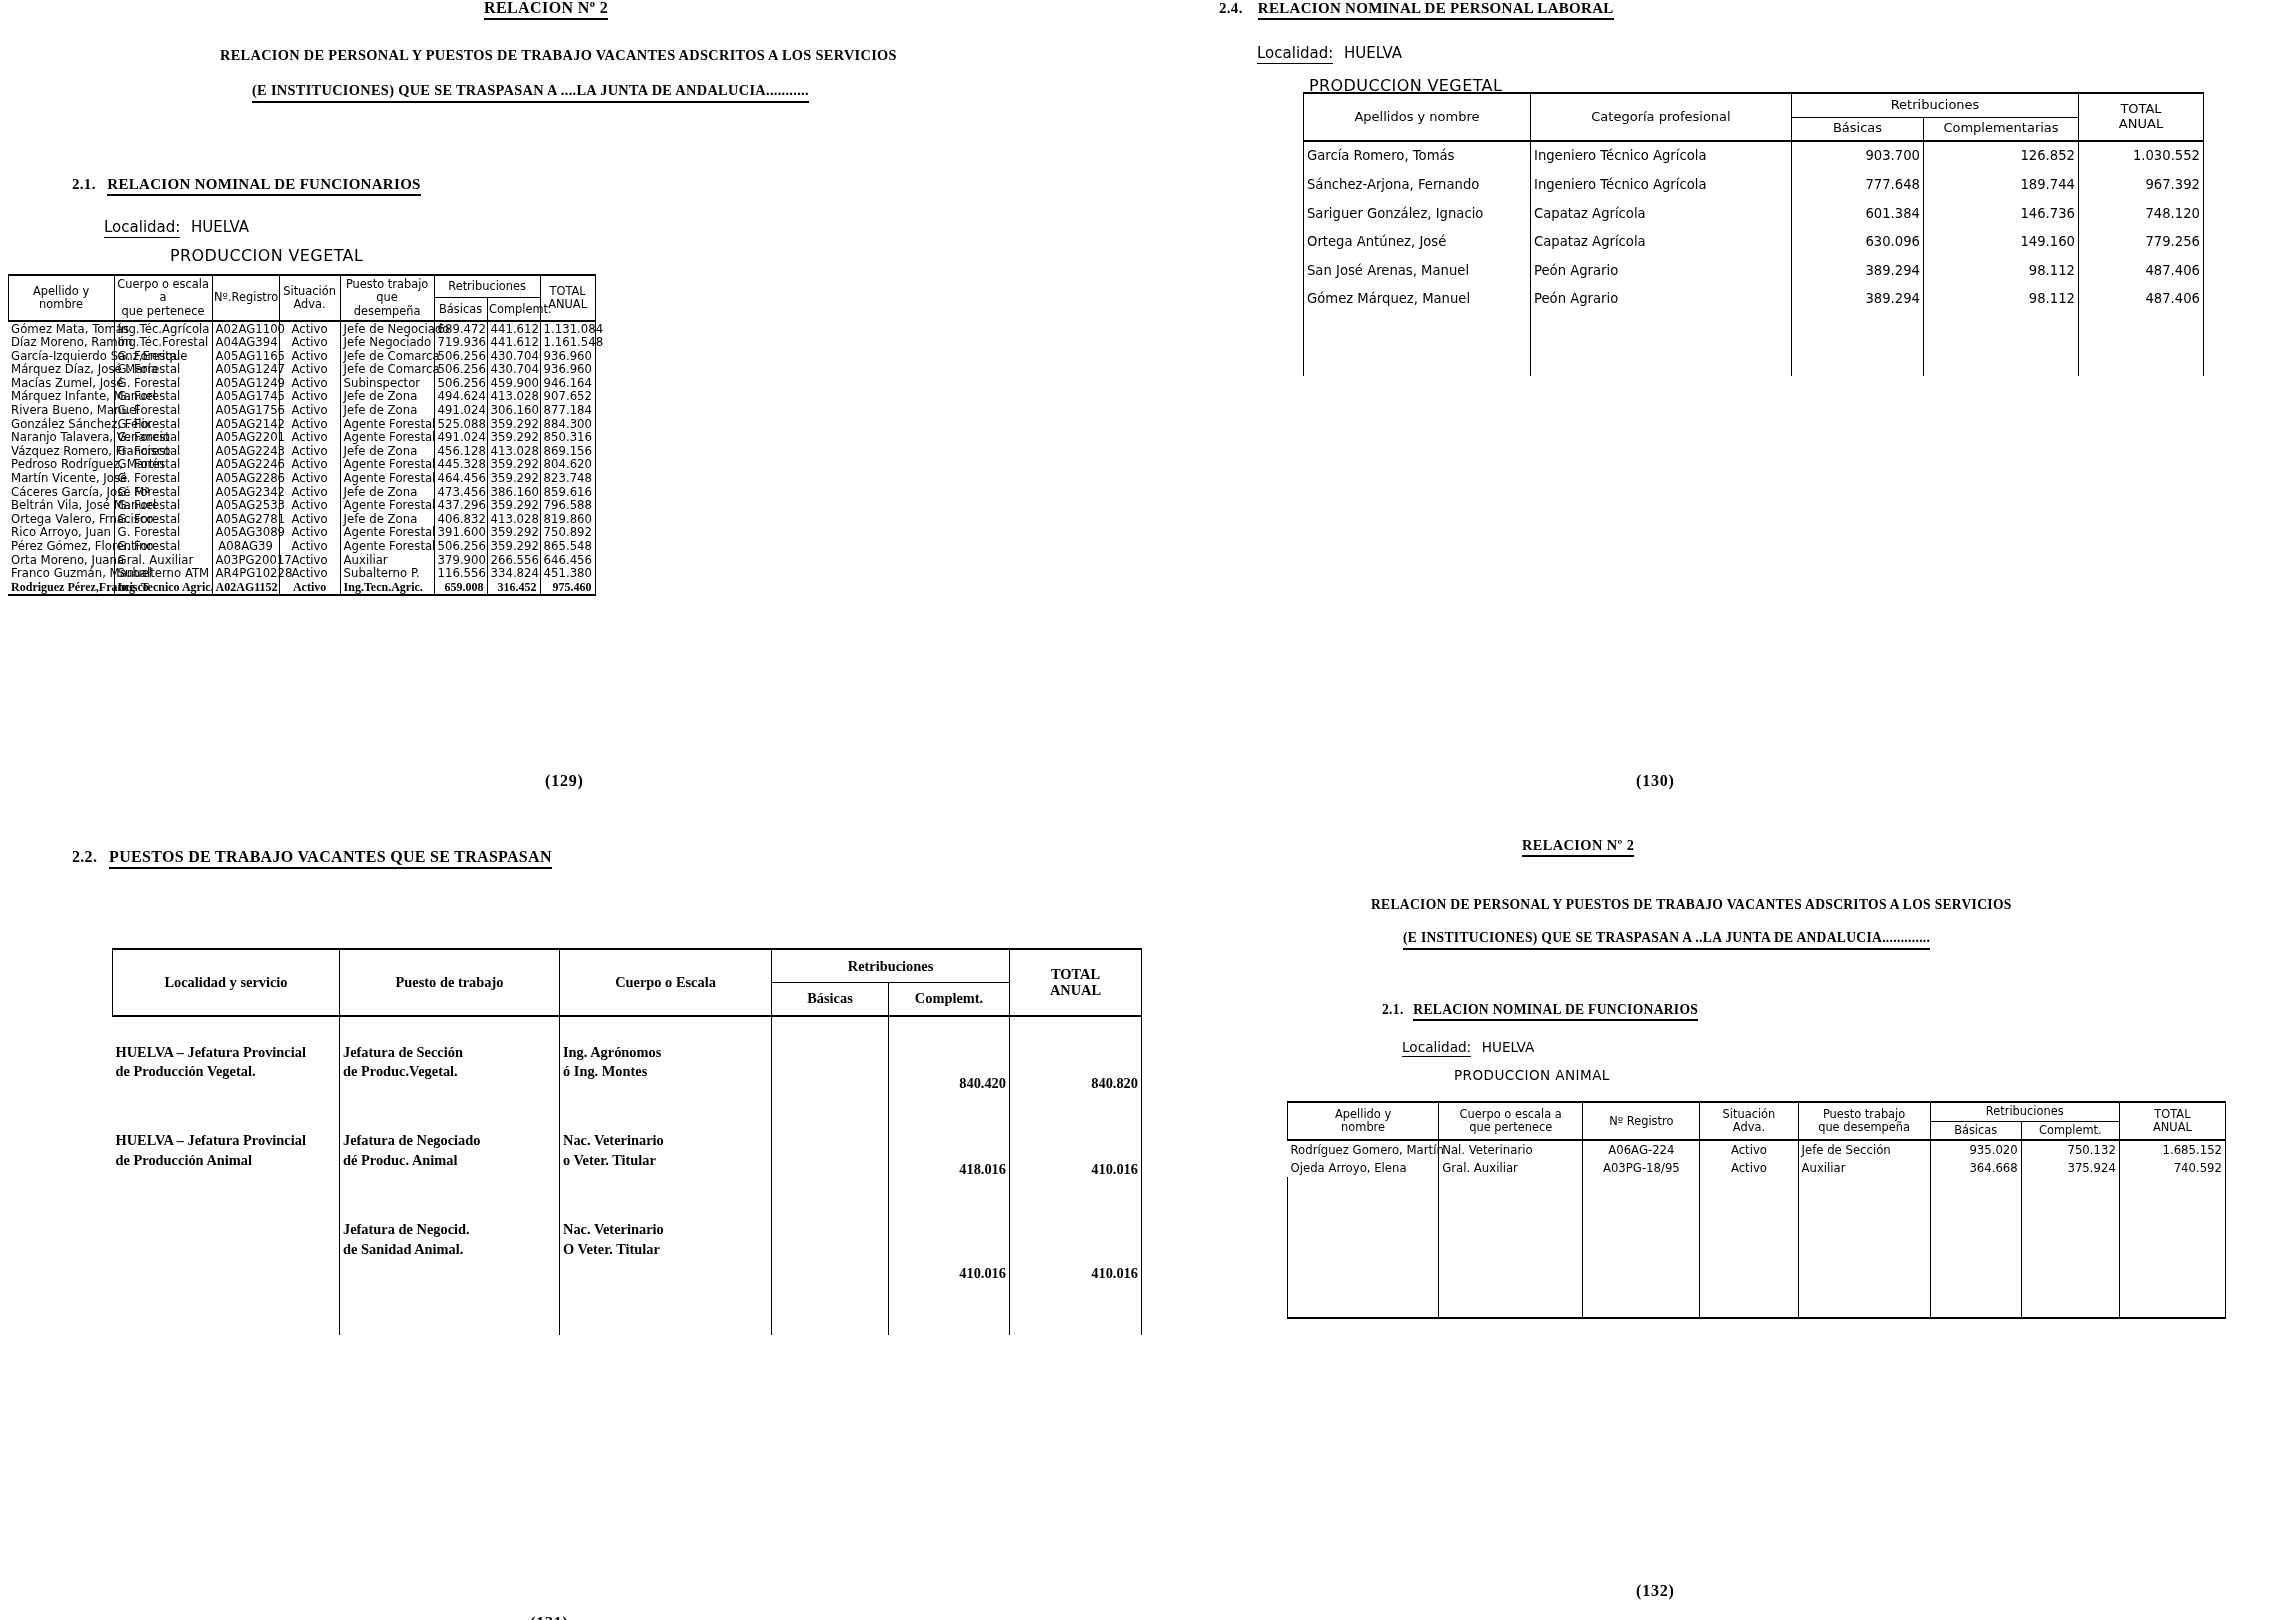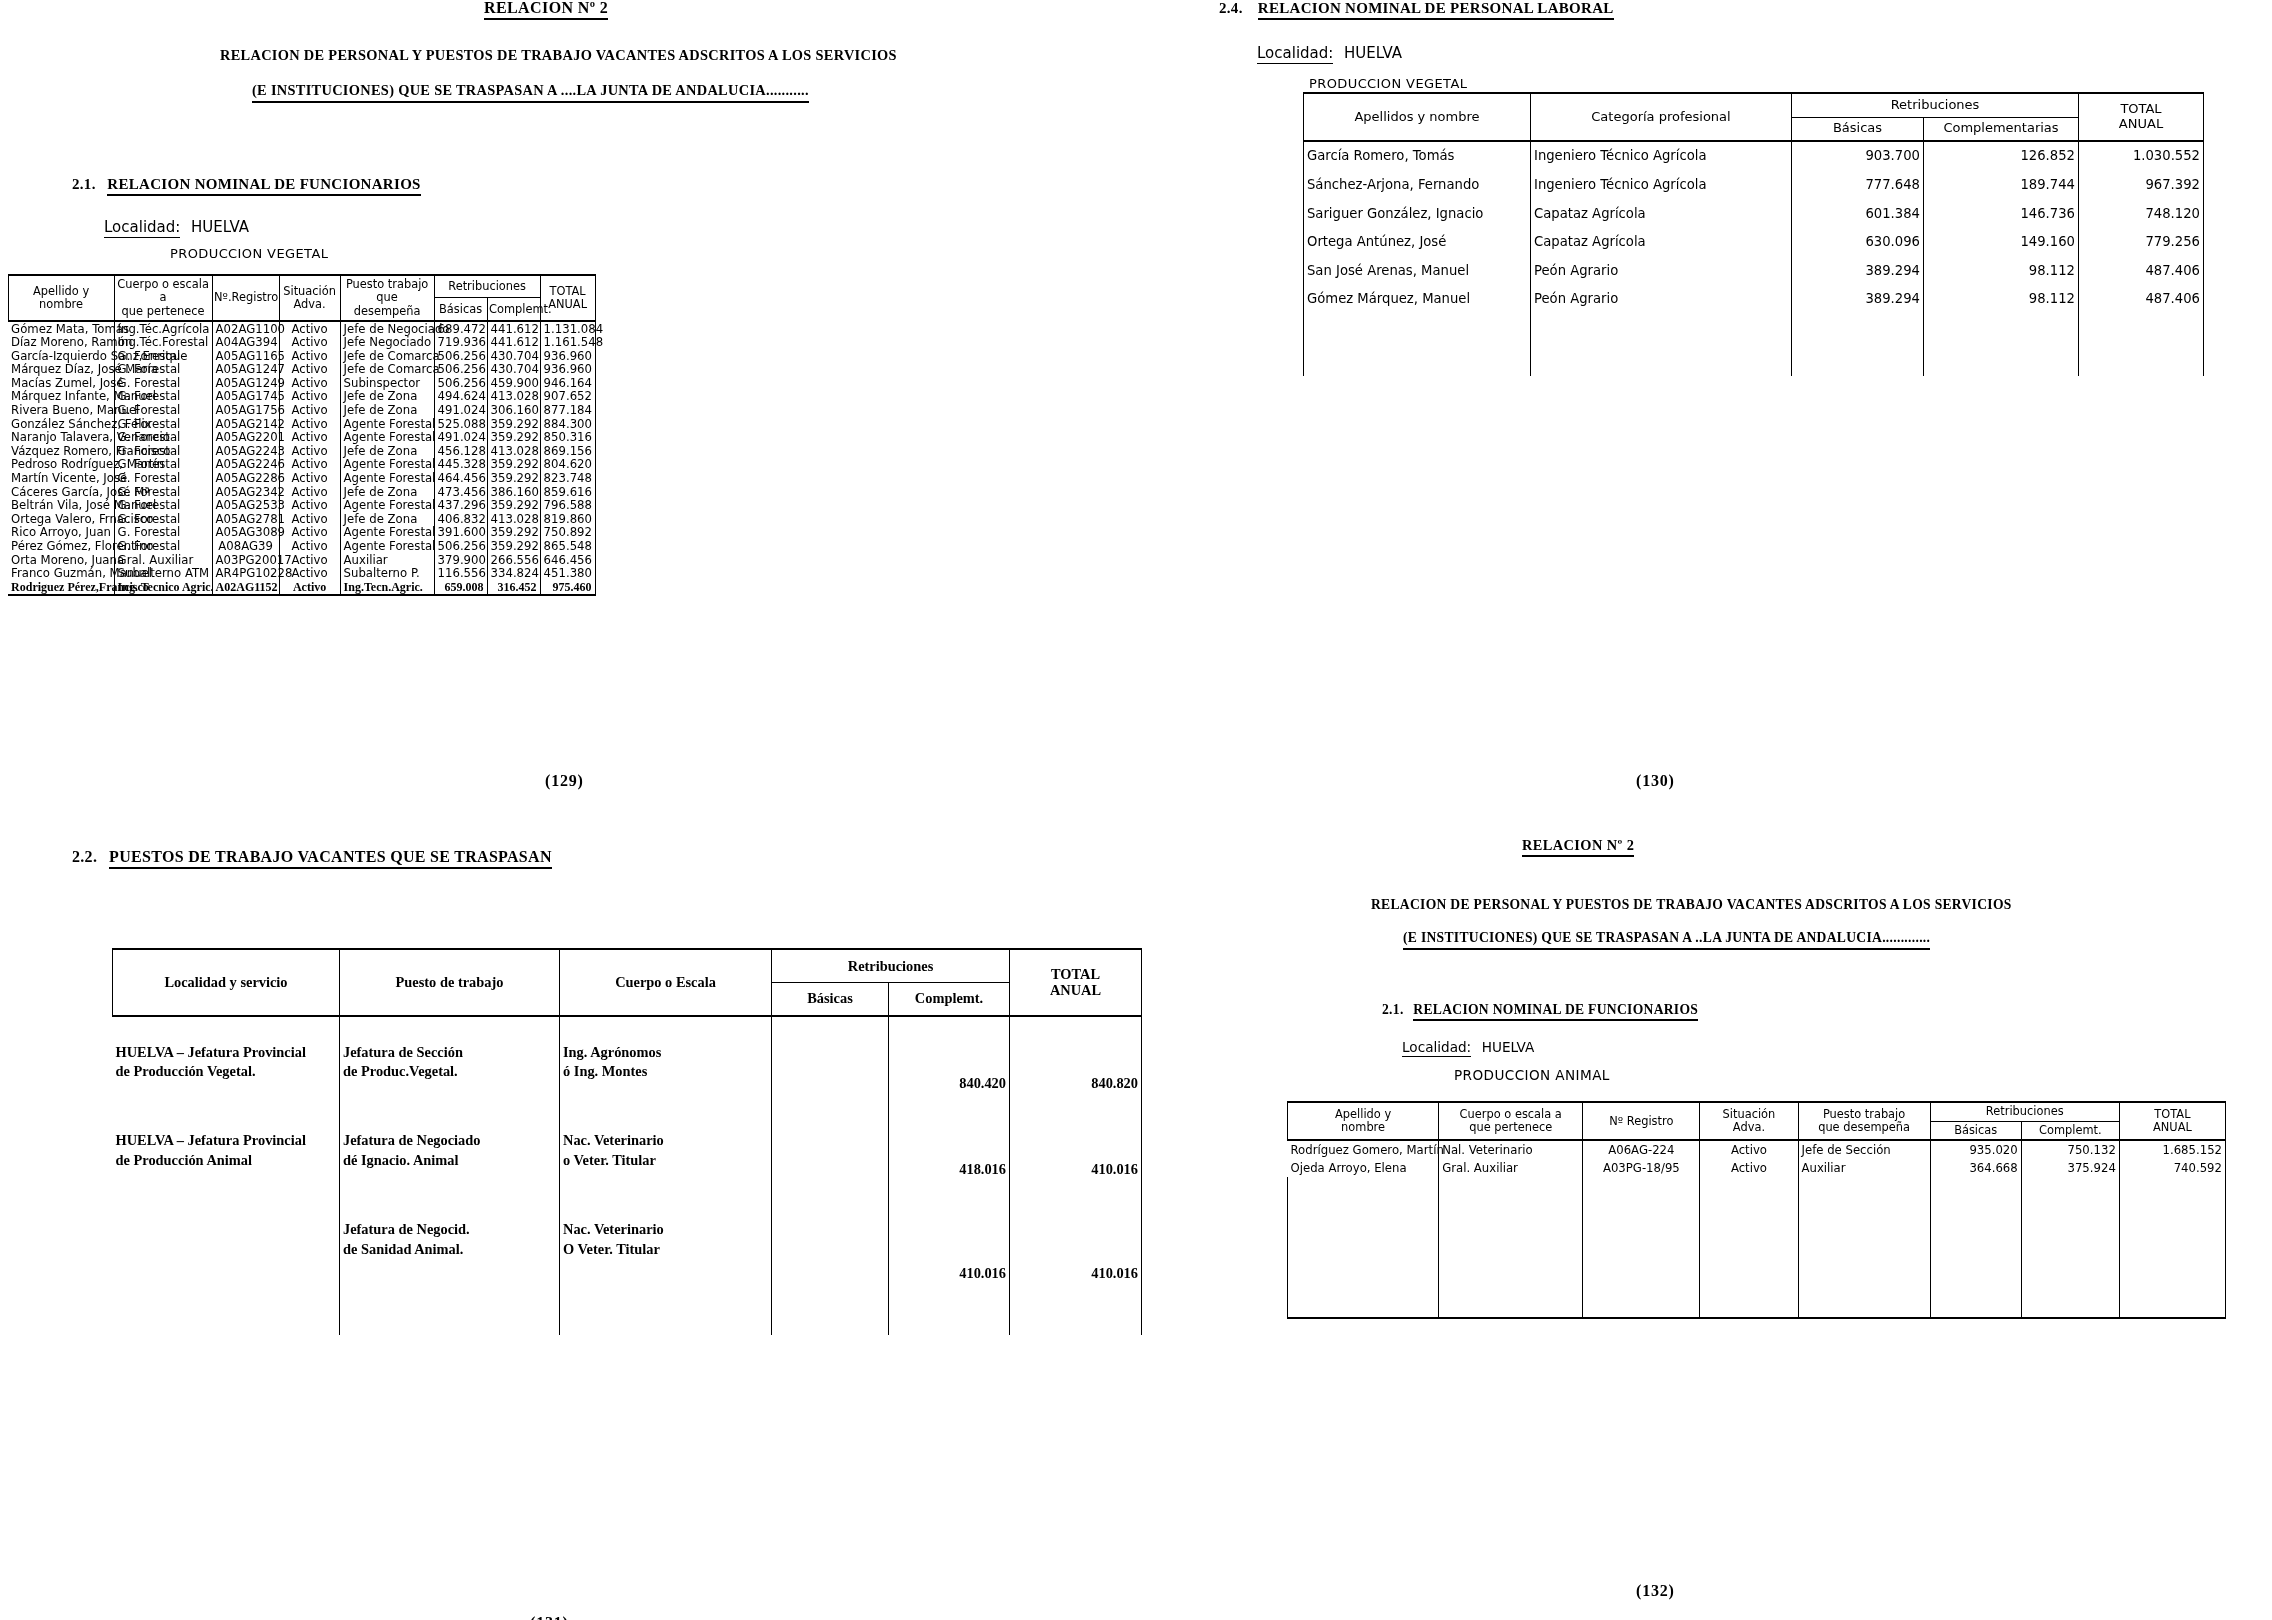--- a/index.html
+++ b/index.html
@@ -41,21 +41,21 @@
     font-family:"Liberation Serif", serif;letter-spacing:0.3px;white-space:nowrap;
   }
   .sect-num .t{border-bottom:2.3px solid #000;padding-bottom:1.5px;}
   .loc{
     position:absolute;font-size:15px;font-family:"DejaVu Sans", sans-serif;
     white-space:nowrap;
   }
   .loc .lab{border-bottom:1.5px solid #000;padding-bottom:0.8px;}
   .loc .val{margin-left:10.6px;}
   .subloc{
-    position:absolute;font-size:13px;font-family:"DejaVu Sans", sans-serif;
+    position:absolute;font-size:16px;font-family:"DejaVu Sans", sans-serif;
     white-space:nowrap;letter-spacing:0.4px;
   }
 
   
   table.doc{
     position:absolute;border-collapse:collapse;
     font-family:"DejaVu Sans", sans-serif;
     table-layout:fixed;
   }
   table.doc th, table.doc td{
@@ -501,21 +501,21 @@
             <td style="white-space: pre-line;">Ing. Agrónomos
 ó Ing. Montes</td>
             <td class="num vmid"></td>
             <td class="num vmid">840.420</td>
             <td class="num vmid">840.820</td>
           </tr>
           <tr>
             <td class="c1" style="white-space: pre-line;">HUELVA – Jefatura Provincial
 de Producción Animal</td>
             <td style="white-space: pre-line;">Jefatura de Negociado
-dé Ignacio. Animal</td>
+dé Produc. Animal</td>
             <td style="white-space: pre-line;">Nac. Veterinario
 o Veter. Titular</td>
             <td class="num vmid"></td>
             <td class="num vmid">418.016</td>
             <td class="num vmid">410.016</td>
           </tr>
           <tr>
             <td class="c1" style="white-space: pre-line;"></td>
             <td style="white-space: pre-line;">Jefatura de Negocid.
 de Sanidad Animal.</td>

